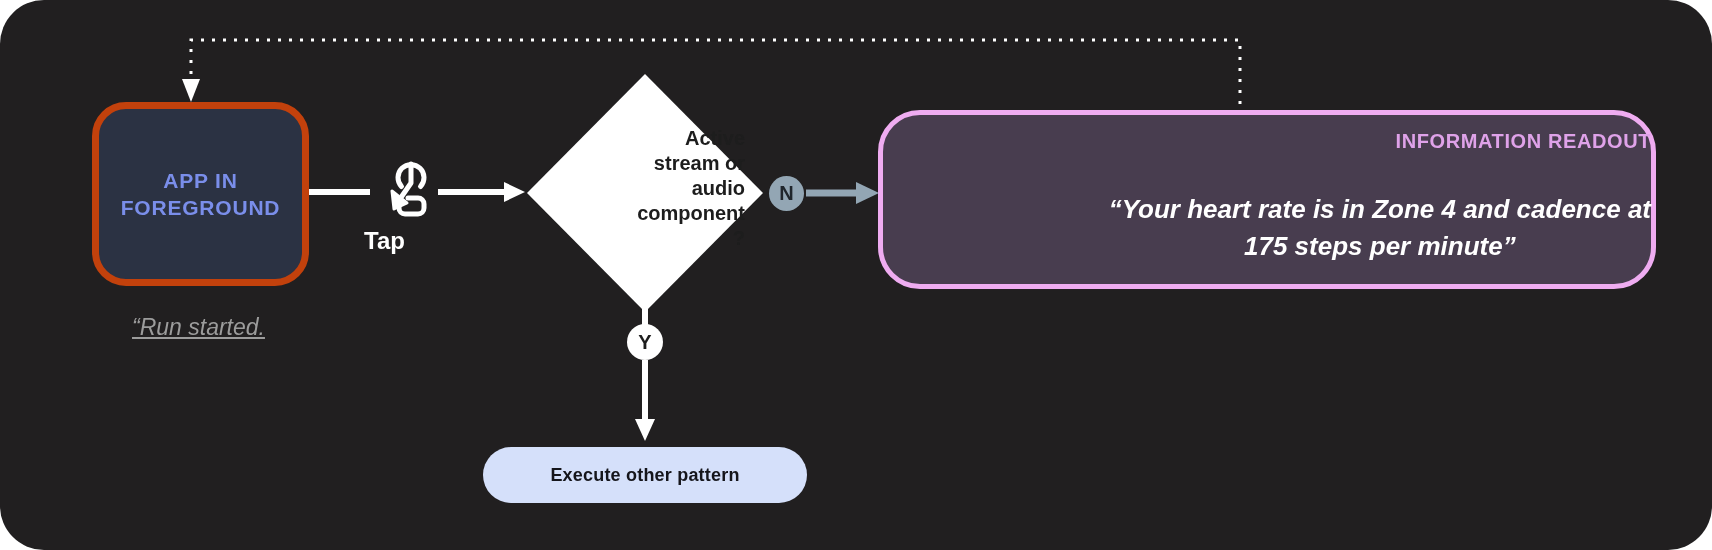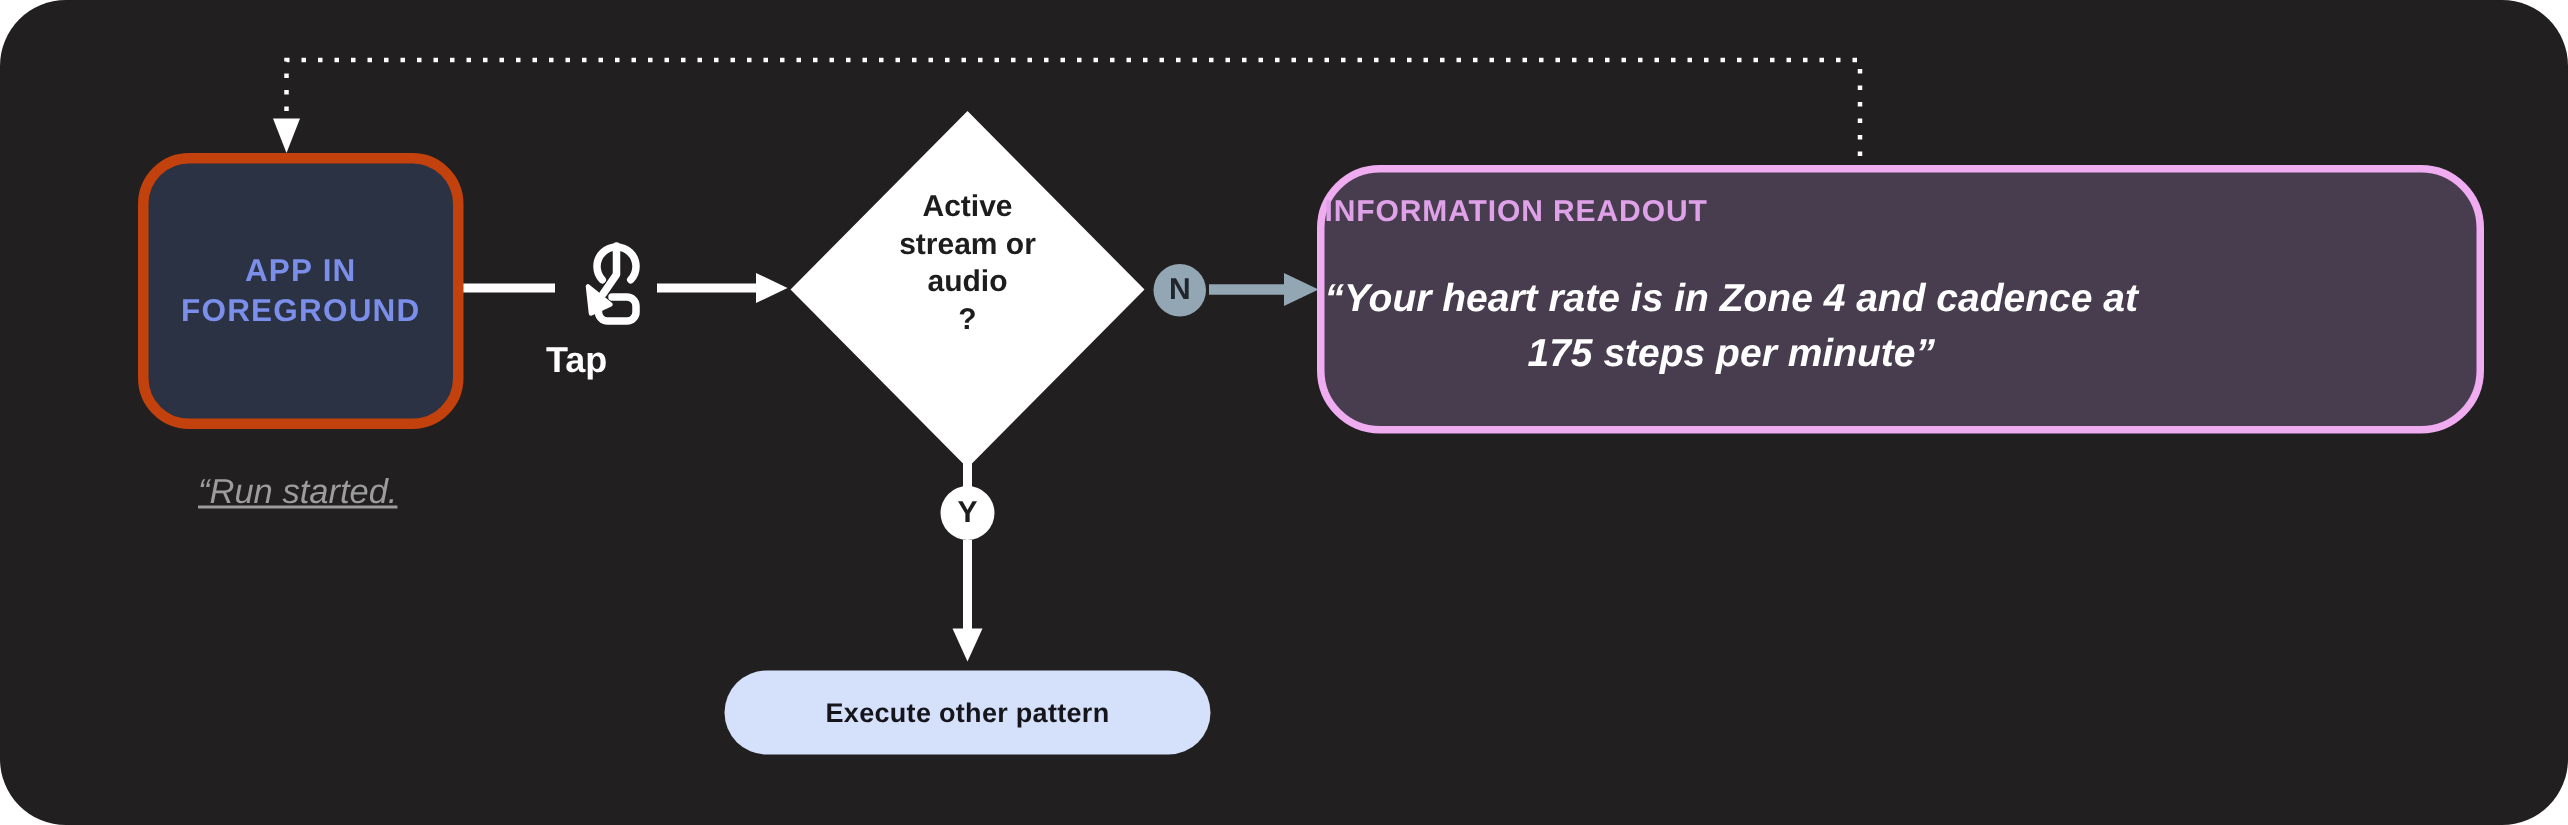--- a/index.html
+++ b/index.html
@@ -23,39 +23,39 @@
   .app-caption{
     left:62px;top:311px;width:273px;text-align:center;
     color:#9c9c9c;font-style:italic;font-size:23px;line-height:33px;text-decoration:underline;
   }
   .tap-icon-wrap{left:374px;top:152px;width:64px;height:74px;}
   .tap-label{
     left:364px;top:227px;width:84px;text-align:left;
     color:#ffffff;font-weight:bold;font-size:24px;
   }
   .decision-label{
-    left:545px;top:126px;width:200px;text-align:center;z-index:3;
+    left:545px;top:126px;width:200px;text-align:right;z-index:3;
     color:#1d1d1d;font-weight:bold;font-size:20px;line-height:25px;
   }
   .badge{
     border-radius:50%;display:flex;align-items:center;justify-content:center;
     font-weight:bold;font-size:20px;z-index:3;
   }
   .n-badge{left:769px;top:176px;width:35px;height:35px;background:#93a6b4;color:#20262c;}
   .y-badge{left:627px;top:324px;width:36px;height:36px;background:#ffffff;color:#1d1d1d;}
   .readout-node{
     left:878px;top:110px;width:778px;height:179px;
     background:#483d4f;border:5px solid #efacf1;border-radius:42px;
-    display:flex;flex-direction:column;align-items:flex-start;padding-top:15px;
+    display:flex;flex-direction:column;align-items:flex-end;padding-top:15px;
   }
   .readout-title{
     color:#dfa2e9;font-weight:bold;font-size:20px;letter-spacing:0.6px;
   }
   .readout-quote{
-    margin-top:27px;text-align:center;color:#ffffff;
+    margin-top:38px;text-align:center;color:#ffffff;
     font-weight:bold;font-style:italic;font-size:26px;line-height:37px;
   }
   .execute-pill{
     left:483px;top:447px;width:324px;height:56px;border-radius:28px;
     background:#d5e0fa;display:flex;align-items:center;justify-content:center;
     color:#15151b;font-weight:bold;font-size:18px;letter-spacing:0.2px;
   }
 </style>
 </head>
 <body>
@@ -102,20 +102,21 @@
       </g>
       <polygon points="20,56 33,50 18,38" fill="#ffffff" stroke="#ffffff" stroke-width="3" stroke-linejoin="round"></polygon>
     </svg>
   </div>
   <div class="node tap-label">Tap</div>
 
   <div class="node decision-label">
     <div>Active</div>
     <div>stream or</div>
     <div>audio</div>
+    <div>component</div>
     <div>?</div>
   </div>
 
   <div class="node badge n-badge">N</div>
 
   <div class="node badge y-badge">Y</div>
 
   <div class="node readout-node">
     <div class="readout-title">INFORMATION READOUT</div>
     <div class="readout-quote">

